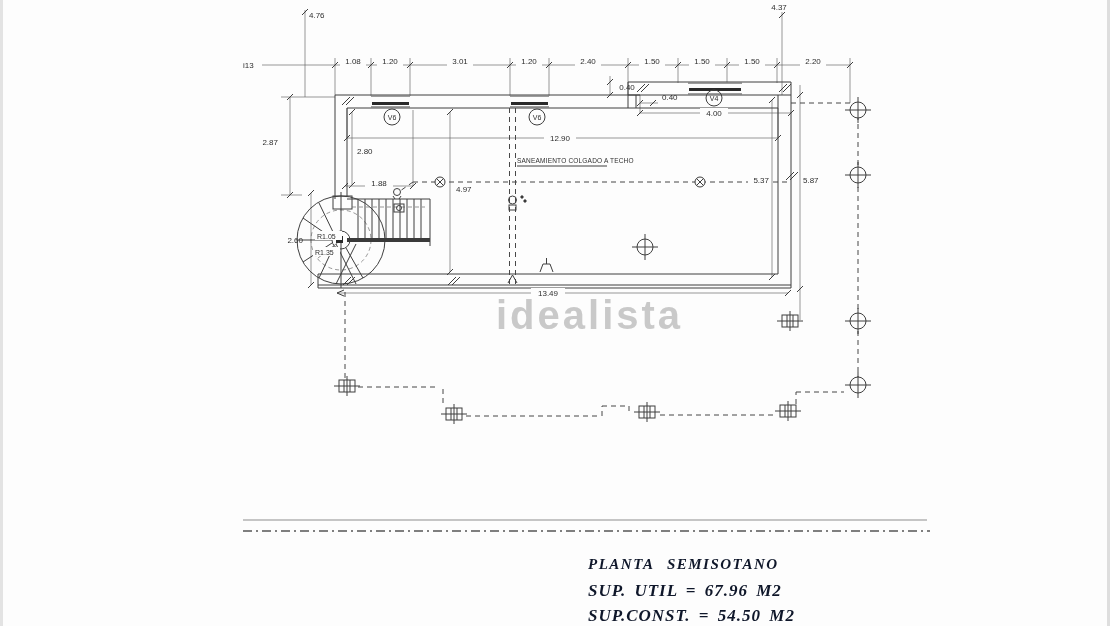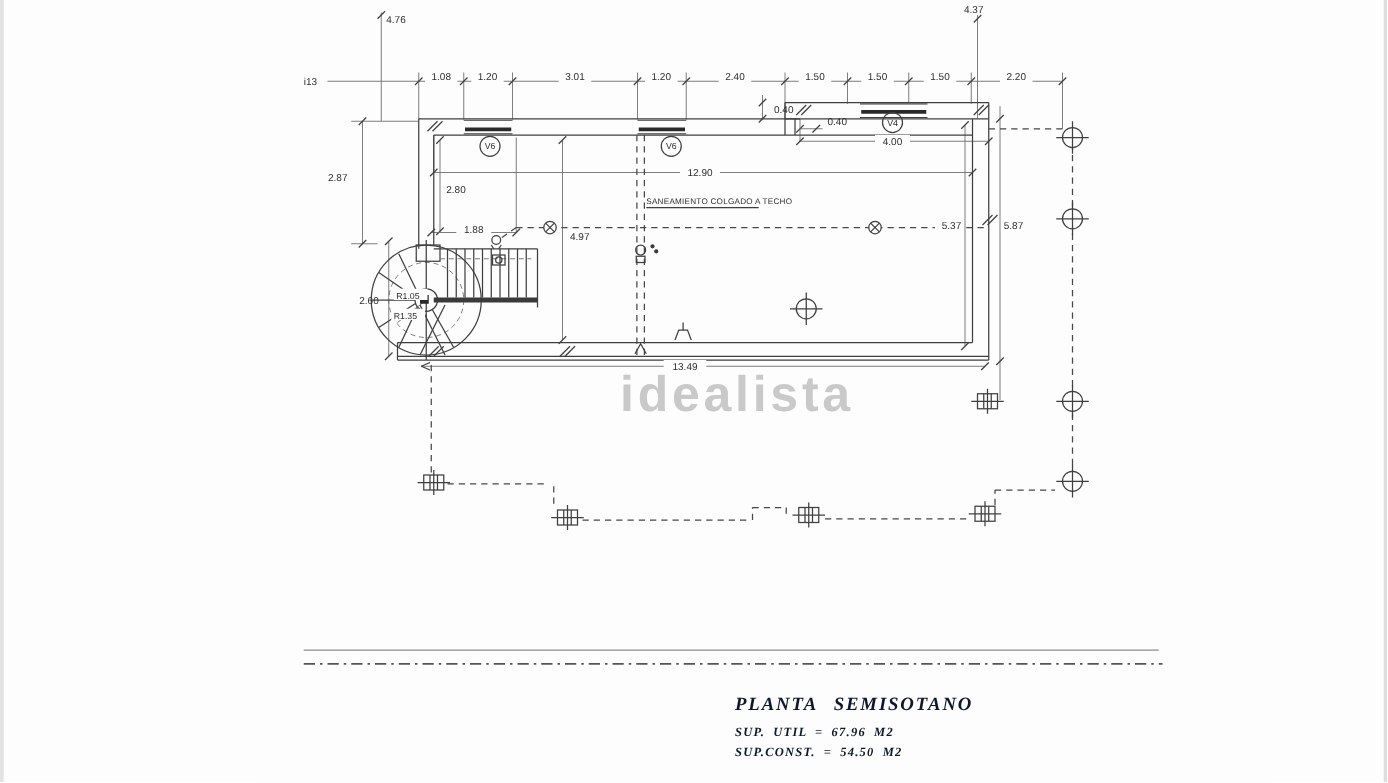--- a/index.html
+++ b/index.html
@@ -9,21 +9,21 @@
   .edge.left{left:0;} .edge.right{right:0;background:#dedede;}
   svg{position:absolute;left:0;top:0;}
   svg text{fill:#2e2e2e;font-family:"Liberation Sans",sans-serif;}
   .dim{font-size:8px;}
   .dim-sm{font-size:7px;}
   .tiny{font-size:6.5px;letter-spacing:.2px;}
   .wm{font-size:40px;font-weight:bold;letter-spacing:3px;fill:#a0a0a0;opacity:.55;}
   .titleblock{position:absolute;left:588px;top:556px;color:#0f172a;
       font-family:"Liberation Serif",serif;font-style:italic;font-weight:bold;}
   .tb-title{font-size:15px;letter-spacing:1.5px;word-spacing:8px;margin:0 0 8px 0;}
-  .tb-line{font-size:10px;letter-spacing:1px;word-spacing:3px;margin:0 0 5px 0;}
+  .tb-line{font-size:17px;letter-spacing:1px;word-spacing:3px;margin:0 0 5px 0;}
   .ln{stroke:#3f3f3f;stroke-width:1;fill:none;}
   .lt{stroke:#6b6b6b;stroke-width:.7;fill:none;}
   .dash{stroke:#474747;stroke-width:1;fill:none;stroke-dasharray:5 4;}
   .wbg{fill:#fdfdfd;}
 </style>
 </head>
 <body>
 
 <div class="scan">
   <div class="edge left"></div>

